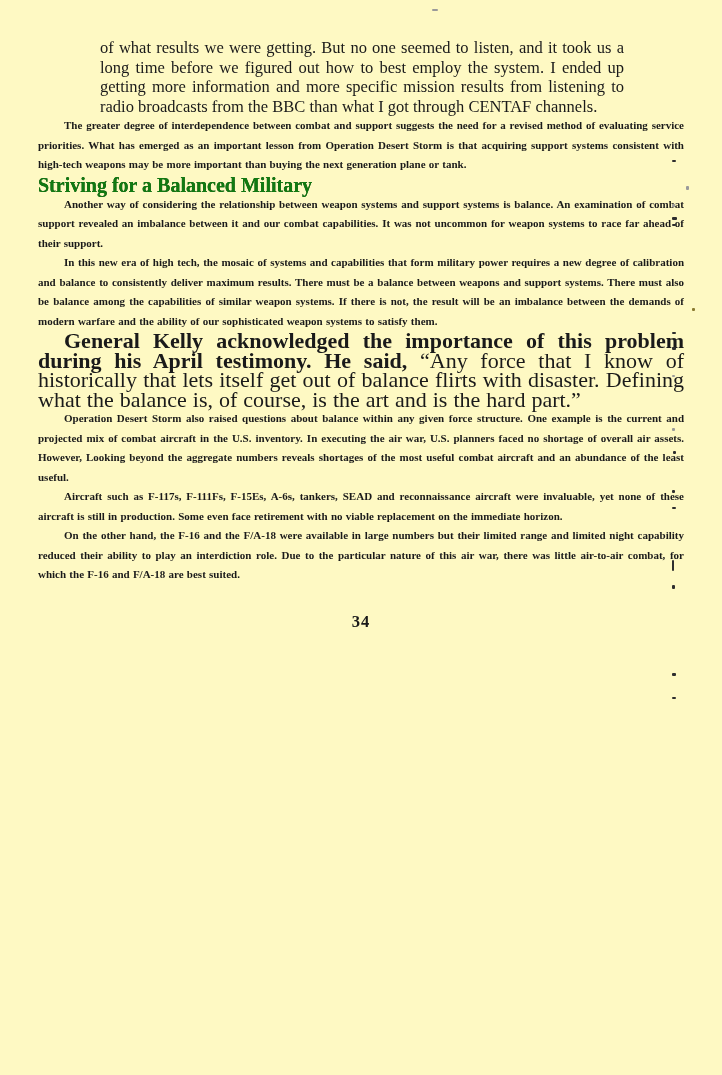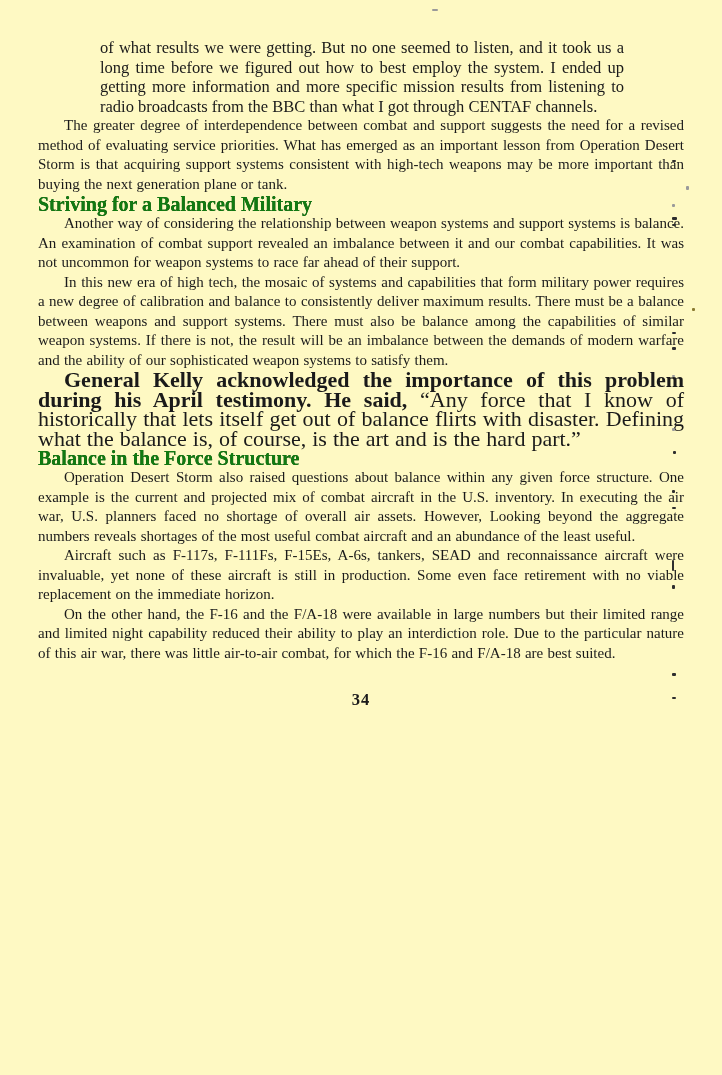--- a/index.html
+++ b/index.html
@@ -23,23 +23,23 @@
     width: 524px;
     text-align: justify;
     font-size: 16.5px;
     line-height: 19.5px;
     font-weight: 400;
   }
   p.body {
     margin: 0;
     text-align: justify;
     text-indent: 26px;
-    font-size: 15px;
+    font-size: 11px;
     line-height: 19.5px;
-    font-weight: 400;
+    font-weight: 700;
     word-spacing: 0.5px;
   }
   p.mixed {
     margin: 0;
     text-align: justify;
     text-indent: 26px;
     font-size: 22px;
     line-height: 19.5px;
     font-weight: 400;
     word-spacing: 0.5px;
@@ -90,21 +90,20 @@
     <p class="body p-inter">The greater degree of interdependence between combat and support suggests the need for a revised method of evaluating service priorities. What has emerged as an important lesson from Operation Desert Storm is that acquiring support systems consistent with high-tech weapons may be more important than buying the next generation plane or tank.</p>
 
     <h2 class="green h-first">Striving for a Balanced Military</h2>
 
     <p class="body p-another">Another way of considering the relationship between weapon systems and support systems is balance. An examination of combat support revealed an imbalance between it and our combat capabilities. It was not uncommon for weapon systems to race far ahead of their support.</p>
 
     <p class="body p-era">In this new era of high tech, the mosaic of systems and capabilities that form military power requires a new degree of calibration and balance to consistently deliver maximum results. There must be a balance between weapons and support systems. There must also be balance among the capabilities of similar weapon systems. If there is not, the result will be an imbalance between the demands of modern warfare and the ability of our sophisticated weapon systems to satisfy them.</p>
 
     <p class="mixed p-kelly"><span class="bold">General Kelly acknowledged the importance of this problem during his April testimony. He said, </span><span>“Any force that I know of historically that lets itself get out of balance flirts with disaster. Defining what the balance is, of course, is the art and is the hard part.”</span></p>
 
-    <h2 class="green h-second">Balance in the Force Structure</h2>
 
     <p class="body p-storm">Operation Desert Storm also raised questions about balance within any given force structure. One example is the current and projected mix of combat aircraft in the U.S. inventory. In executing the air war, U.S. planners faced no shortage of overall air assets. However, Looking beyond the aggregate numbers reveals shortages of the most useful combat aircraft and an abundance of the least useful.</p>
 
     <p class="body p-aircraft">Aircraft such as F-117s, F-111Fs, F-15Es, A-6s, tankers, SEAD and reconnaissance aircraft were invaluable, yet none of these aircraft is still in production. Some even face retirement with no viable replacement on the immediate horizon.</p>
 
     <p class="body p-hand">On the other hand, the F-16 and the F/A-18 were available in large numbers but their limited range and limited night capability reduced their ability to play an interdiction role. Due to the particular nature of this air war, there was little air-to-air combat, for which the F-16 and F/A-18 are best suited.</p>
 
 
     <div class="pagenum">34</div>
 

